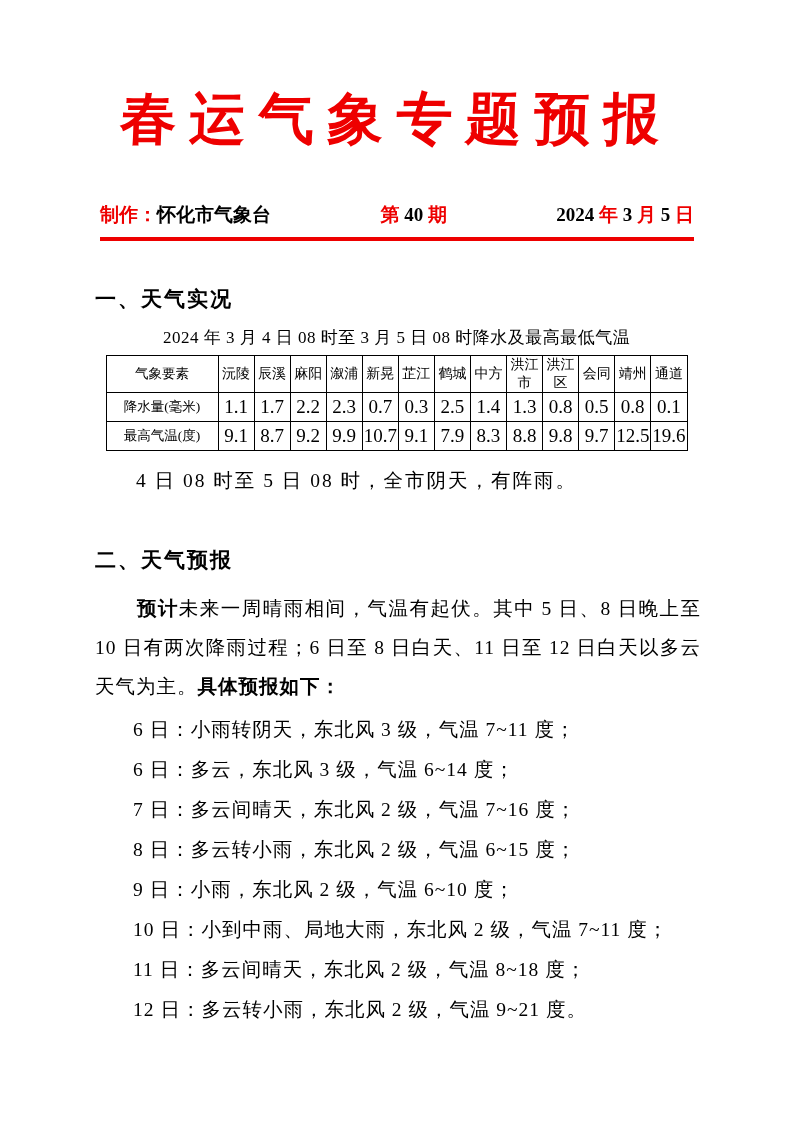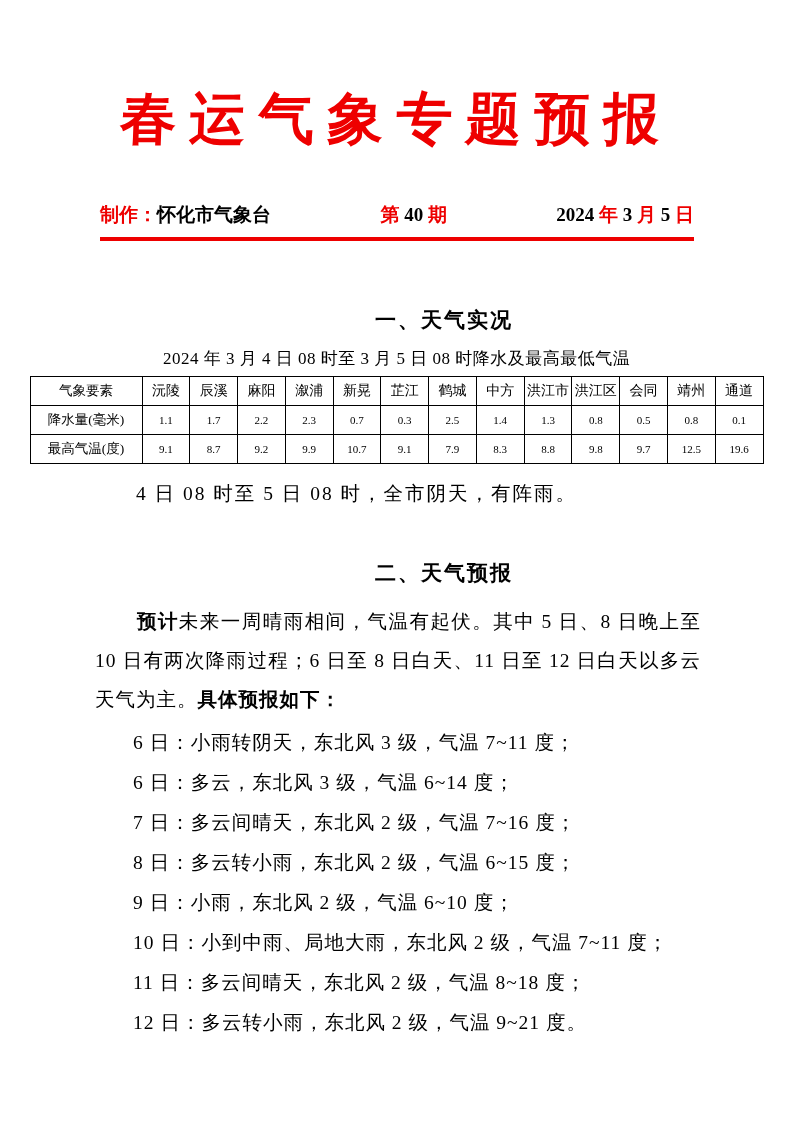--- a/index.html
+++ b/index.html
@@ -38,47 +38,46 @@
     line-height:26px;
     white-space:nowrap;
   }
   .red { color:#ee0000; }
   .blk { color:#000000; }
   
   .sec-heading {
     font-family:"Liberation Sans", sans-serif;
     font-weight:bold;
     font-size:21px;
-    margin:65px 0 0 95px;
+    margin:44px 0 0 95px;
     letter-spacing:2px;
-    text-align:center;
   }
   .table-title {
     text-align:center;
     font-weight:normal;
     font-size:17px;
     margin-top:13px;
     letter-spacing:0.5px;
   }
   table.weather {
     margin:6px auto 0;
-    width:734px;
+    width:582px;
     border-collapse:collapse;
     table-layout:fixed;
     font-size:14px;
   }
   table.weather td {
     border:1px solid #000;
     text-align:center;
     height:29px;
     padding:0 1px;
     overflow:hidden;
   }
   table.weather td.lab { width:112px; font-size:13.5px; }
-  table.weather td.num { font-size:11px; }
+  table.weather td.num { font-size:19px; }
   .summary {
     margin:16px 95px 0;
     font-size:19.5px;
     line-height:27px;
     text-indent:2.1em;
     letter-spacing:2px;
   }
   
   .sec2-heading { margin-top:52px; }
   .intro {

